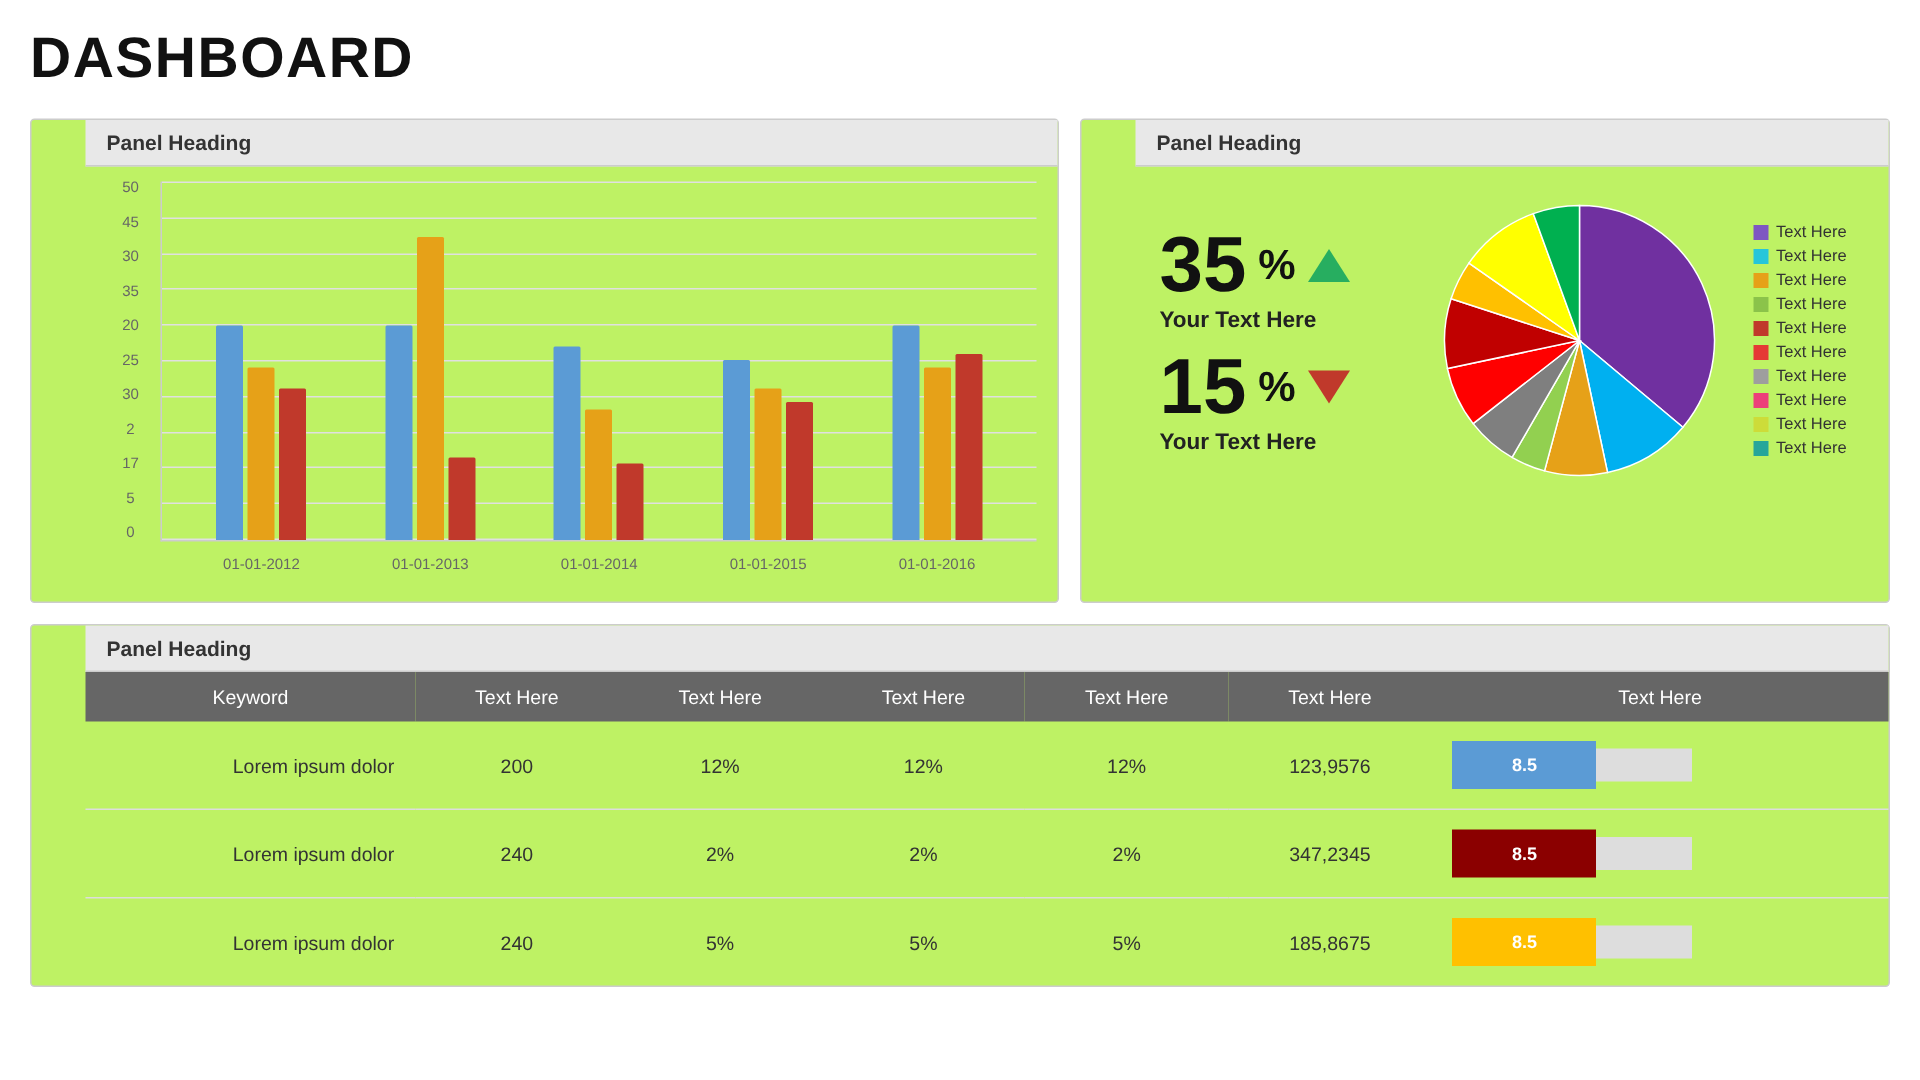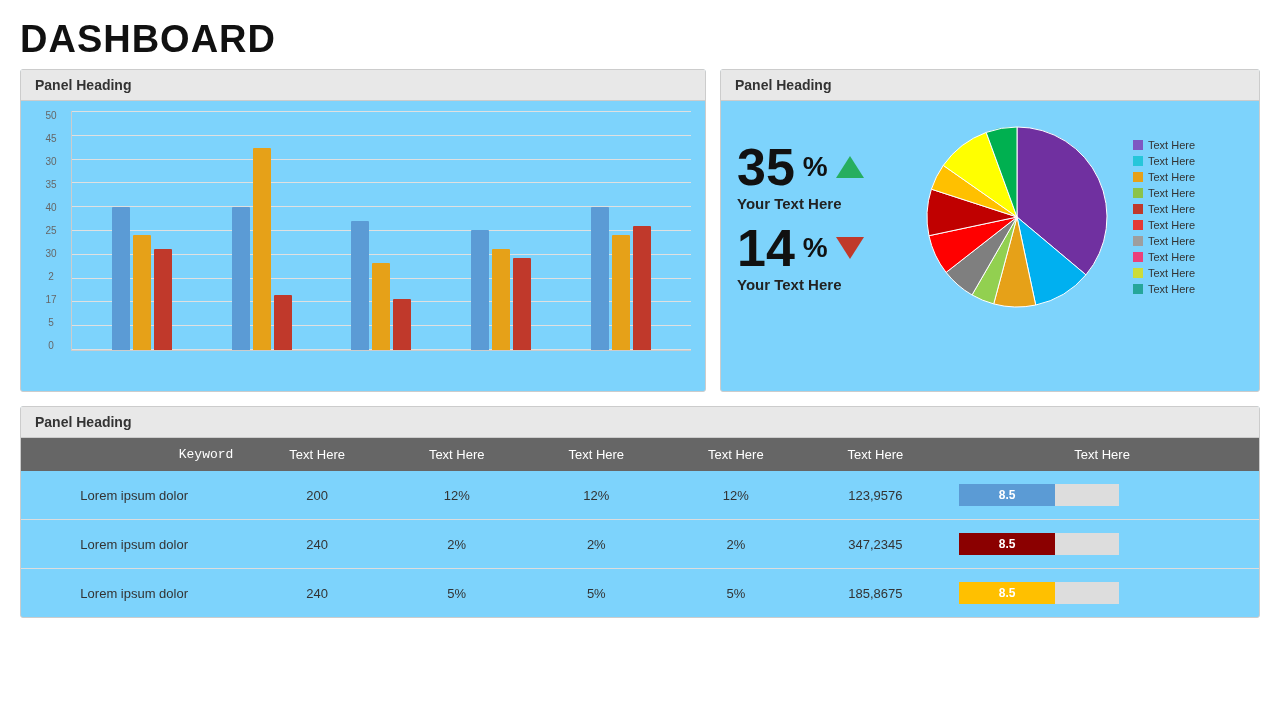--- a/index.html
+++ b/index.html
@@ -7,32 +7,33 @@
       font-family: Arial, sans-serif;
       background: #fff;
       padding: 18px 20px;
       width: 1280px;
       min-height: 720px;
     }
     h1.dashboard-title {
       font-size: 38px;
       font-weight: 900;
       color: #111;
-      margin-bottom: 8px;
+      margin-bottom: 18px;
       letter-spacing: 1px;
     }
     .top-row {
       display: flex;
       gap: 14px;
       margin-bottom: 14px;
     }
     .panel {
       border: 1px solid #ccc;
       border-radius: 3px;
-      background: #7dd3fc;
+      background: #bef264;
+      padding-left: 36px;
     }
     .panel-heading {
       background: #e8e8e8;
       padding: 7px 14px;
       font-size: 14px;
       font-weight: bold;
       color: #333;
       border-bottom: 1px solid #ccc;
     }
     .panel-body {
@@ -215,45 +216,44 @@
       background: #666;
       color: #fff;
     }
     .data-table thead th {
       padding: 9px 14px;
       font-size: 13px;
       font-weight: normal;
       text-align: center;
     }
     .data-table thead th:first-child {
-      text-align: right;
-      font-family: Liberation Mono, monospace;
+      text-align: center;
     }
     .data-table tbody tr {
       border-bottom: 1px solid #ddd;
     }
     .data-table tbody tr:last-child {
       border-bottom: none;
     }
     .data-table tbody td {
       padding: 13px 14px;
       font-size: 13px;
       color: #333;
       text-align: center;
     }
     .data-table tbody td:first-child {
-      text-align: center;
+      text-align: right;
     }
     .progress-bar-container {
       display: flex;
       align-items: center;
       width: 160px;
     }
     .progress-bar-filled {
-      height: 22px;
+      height: 32px;
       display: flex;
       align-items: center;
       justify-content: center;
       color: #fff;
       font-size: 12px;
       font-weight: bold;
     }
     .progress-bar-empty {
       flex: 1;
       height: 22px;
@@ -272,21 +272,21 @@
     <div class="panel-body">
       <div class="bar-chart-container">
 
         <div class="y-axis" id="y-axis-labels">
             <span class="y-label">0</span>
             <span class="y-label">5</span>
             <span class="y-label">17</span>
             <span class="y-label">2</span>
             <span class="y-label">30</span>
             <span class="y-label">25</span>
-            <span class="y-label">40</span>
+            <span class="y-label">20</span>
             <span class="y-label">35</span>
             <span class="y-label">30</span>
             <span class="y-label">45</span>
             <span class="y-label">50</span>
           </div>
 
         <div class="chart-area">
           <div class="grid-lines" id="grid-lines">
               <div class="grid-line"></div>
               <div class="grid-line"></div>
@@ -320,41 +320,48 @@
                 <div class="bar bar-blue" style="height: 119.6px;"></div>
                 <div class="bar bar-orange" style="height: 101.2px;"></div>
                 <div class="bar bar-red" style="height: 92px;"></div>
               </div>
               <div class="bar-group">
                 <div class="bar bar-blue" style="height: 142.6px;"></div>
                 <div class="bar bar-orange" style="height: 115px;"></div>
                 <div class="bar bar-red" style="height: 124.2px;"></div>
               </div>
             </div>
+          <div class="x-labels" id="x-labels">
+              <span class="x-label">01-01-2012</span>
+              <span class="x-label">01-01-2013</span>
+              <span class="x-label">01-01-2014</span>
+              <span class="x-label">01-01-2015</span>
+              <span class="x-label">01-01-2016</span>
+            </div>
         </div>
       </div>
     </div>
   </div>
 
   <div class="panel pie-chart-panel">
     <div class="panel-heading">Panel Heading</div>
     <div class="pie-panel-body">
 
       <div class="stats-section">
         <div class="stat-block">
           <div class="stat-percent">
             <span>35</span>
               <span class="pct-sign">%</span>
             <div class="arrow-up"></div>
           </div>
           <div class="stat-label">Your Text Here</div>
         </div>
         <div class="stat-block">
           <div class="stat-percent">
-            <span>14</span>
+            <span>15</span>
               <span class="pct-sign">%</span>
             <div class="arrow-down"></div>
           </div>
           <div class="stat-label">Your Text Here</div>
         </div>
       </div>
 
       <div class="pie-section">
         <svg class="pie-svg" viewBox="0 0 200 200" id="pie-svg">
             <path d="M100,100 L100,10 A90,90 0 0,1 168.94399988070802,157.85088487178854 Z" fill="#7030a0" stroke="#fff" stroke-width="1"></path>

